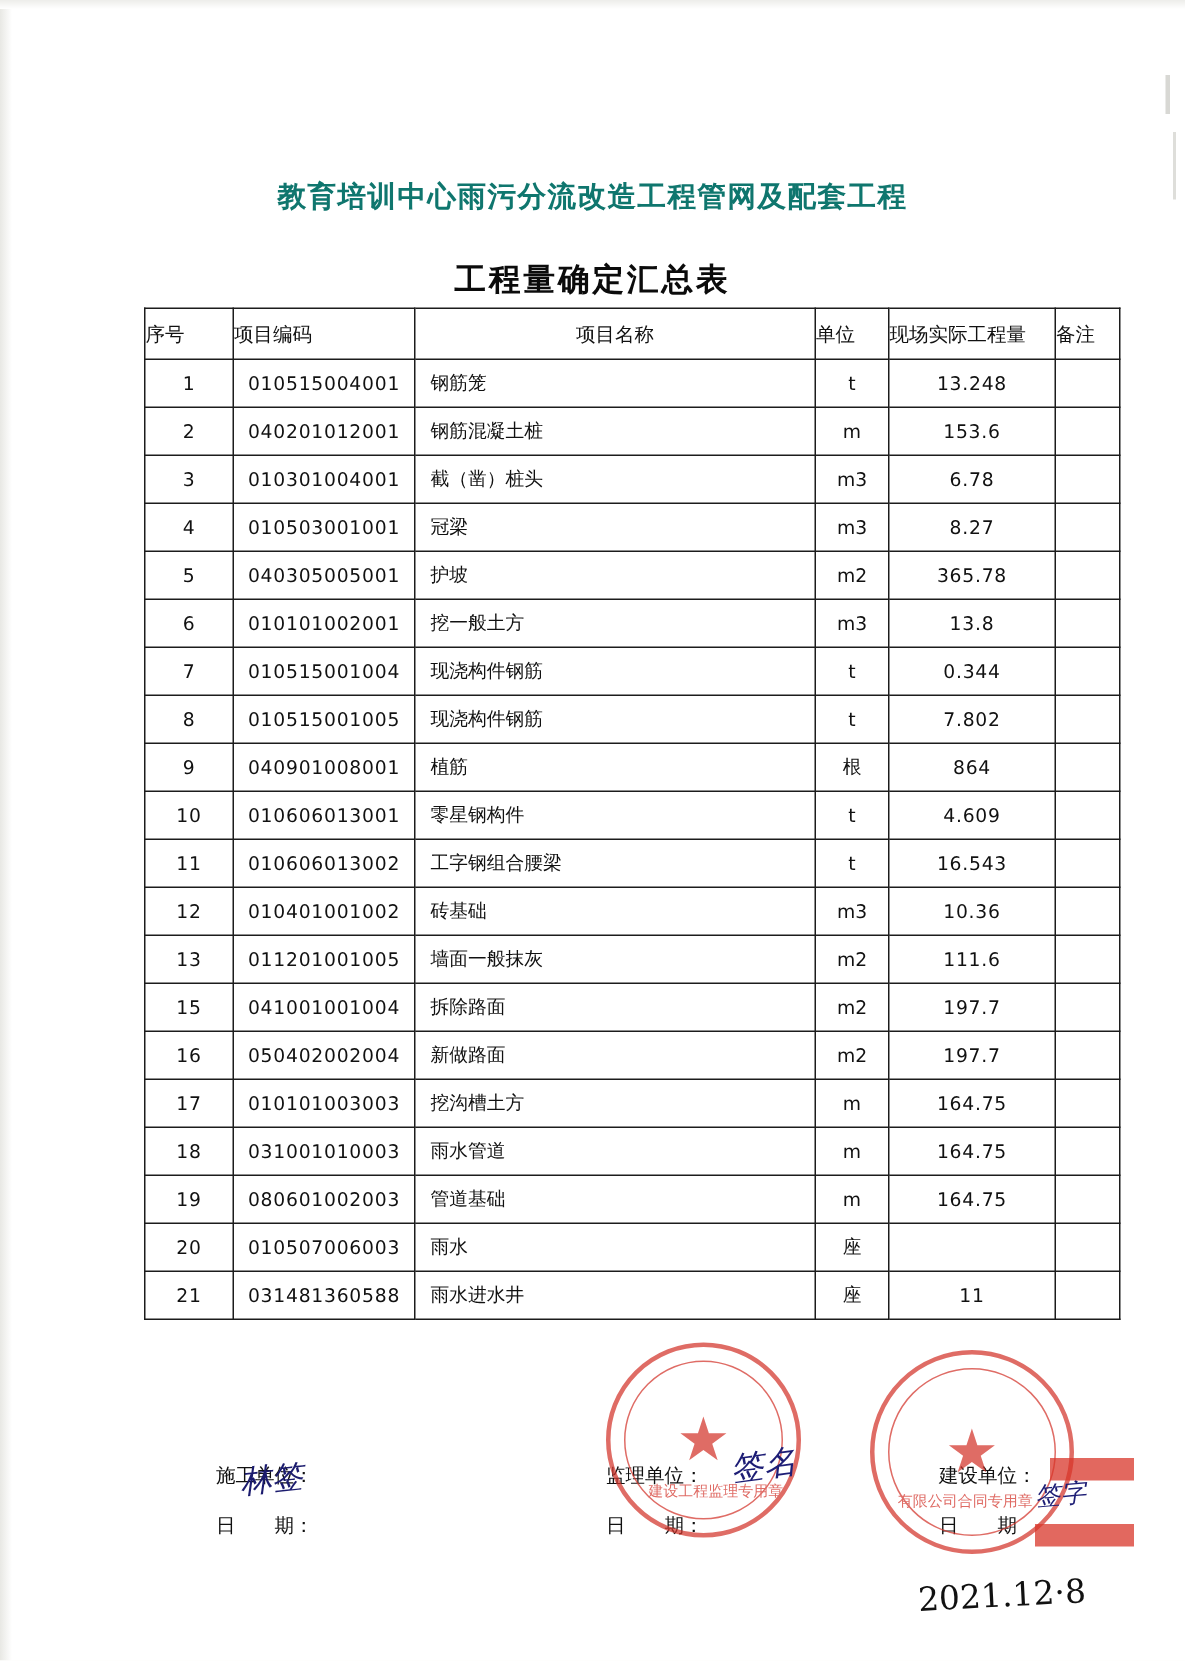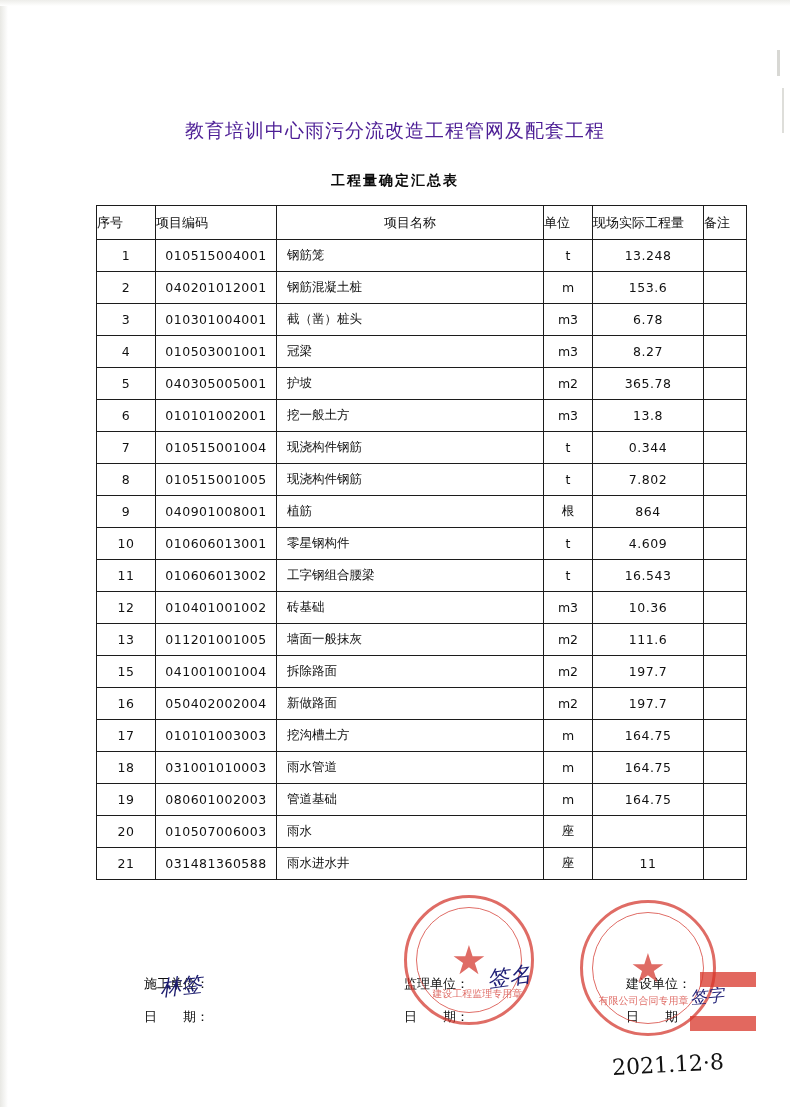--- a/index.html
+++ b/index.html
@@ -52,27 +52,27 @@
 
   .title-block {
     position: absolute;
     left: 0; right: 0;
     top: 118px;
     text-align: center;
   }
   .doc-title {
     font-family: "DejaVu Serif", "Liberation Serif", serif;
     font-size: 19px;
-    font-weight: normal;
+    font-weight: bold;
     letter-spacing: 1px;
-    color: #4c1d95;
+    color: #0f766e;
   }
   .doc-subtitle {
     font-family: Liberation Serif, serif;
-    font-size: 14px;
+    font-size: 21px;
     font-weight: bold;
     letter-spacing: 2px;
     margin-top: 28px;
     color: #0b0b0b;
   }
 
   table.qty-table {
     position: absolute;
     left: 96px;
     top: 205px;

